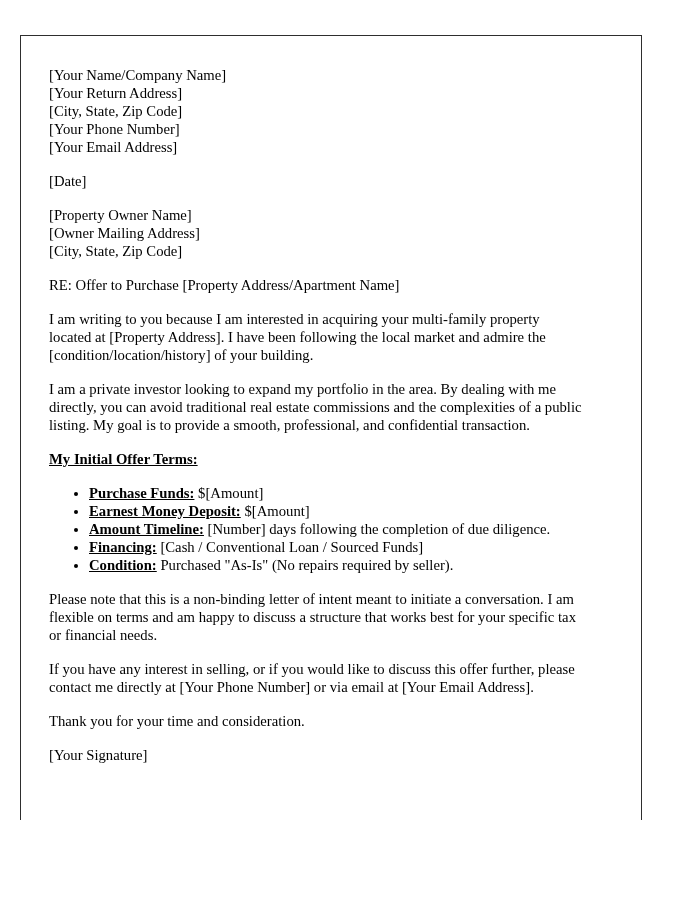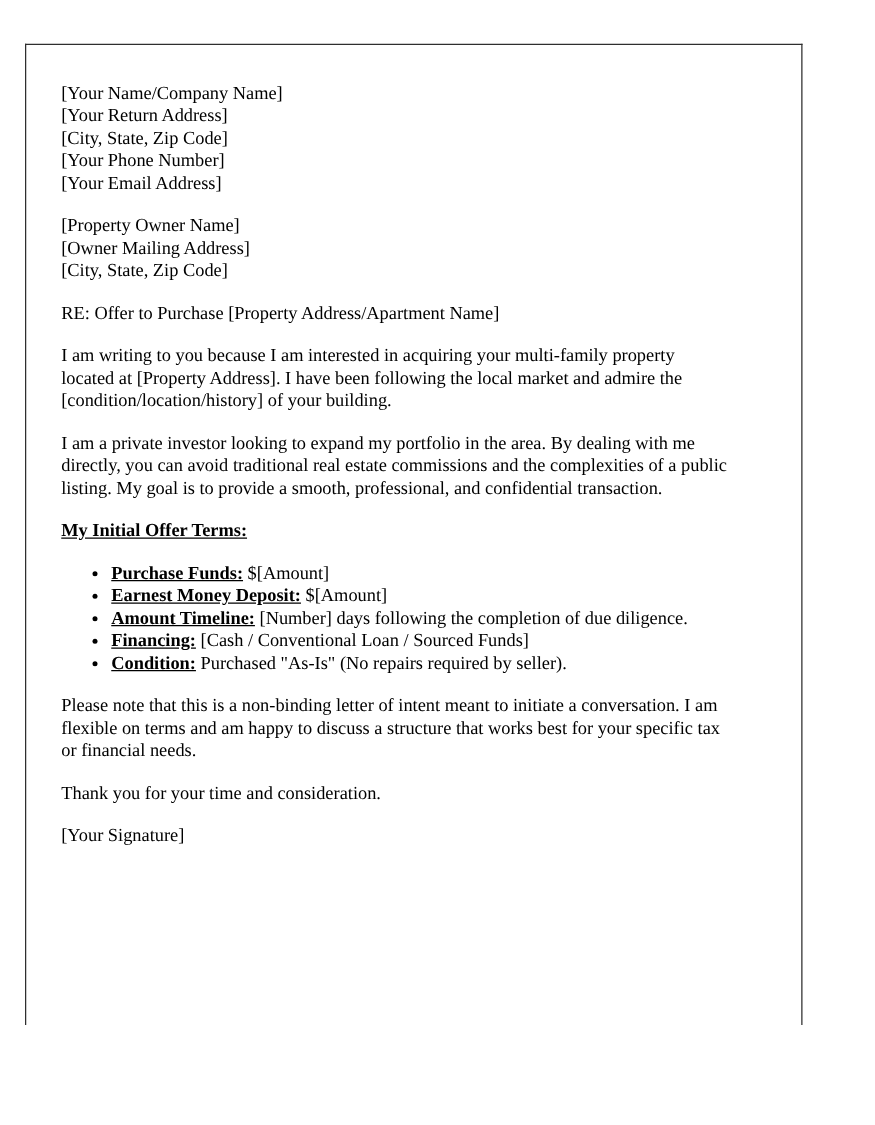--- a/index.html
+++ b/index.html
@@ -55,20 +55,21 @@
 
 <div class="canvas">
   <div class="page">
 
     <p>[Your Name/Company Name]
 [Your Return Address]
 [City, State, Zip Code]
 [Your Phone Number]
 [Your Email Address]</p>
 
+    <p>[Date]</p>
 
     <p>[Property Owner Name]
 [Owner Mailing Address]
 [City, State, Zip Code]</p>
 
     <p>RE: Offer to Purchase [Property Address/Apartment Name]</p>
 
 
     <p>I am writing to you because I am interested in acquiring your multi-family property
 located at [Property Address]. I have been following the local market and admire the
@@ -85,20 +86,22 @@
       <li><b>Earnest Money Deposit:</b> <span>$[Amount]</span></li>
       <li><b>Amount Timeline:</b> <span>[Number] days following the completion of due diligence.</span></li>
       <li><b>Financing:</b> <span>[Cash / Conventional Loan / Sourced Funds]</span></li>
       <li><b>Condition:</b> <span>Purchased "As-Is" (No repairs required by seller).</span></li>
     </ul>
 
     <p>Please note that this is a non-binding letter of intent meant to initiate a conversation. I am
 flexible on terms and am happy to discuss a structure that works best for your specific tax
 or financial needs.</p>
 
+    <p>If you have any interest in selling, or if you would like to discuss this offer further, please
+contact me directly at [Your Phone Number] or via email at [Your Email Address].</p>
 
     <p>Thank you for your time and consideration.</p>
 
 
     <p>[Your Signature]</p>
 
   </div>
 </div>
 
 </body></html>

